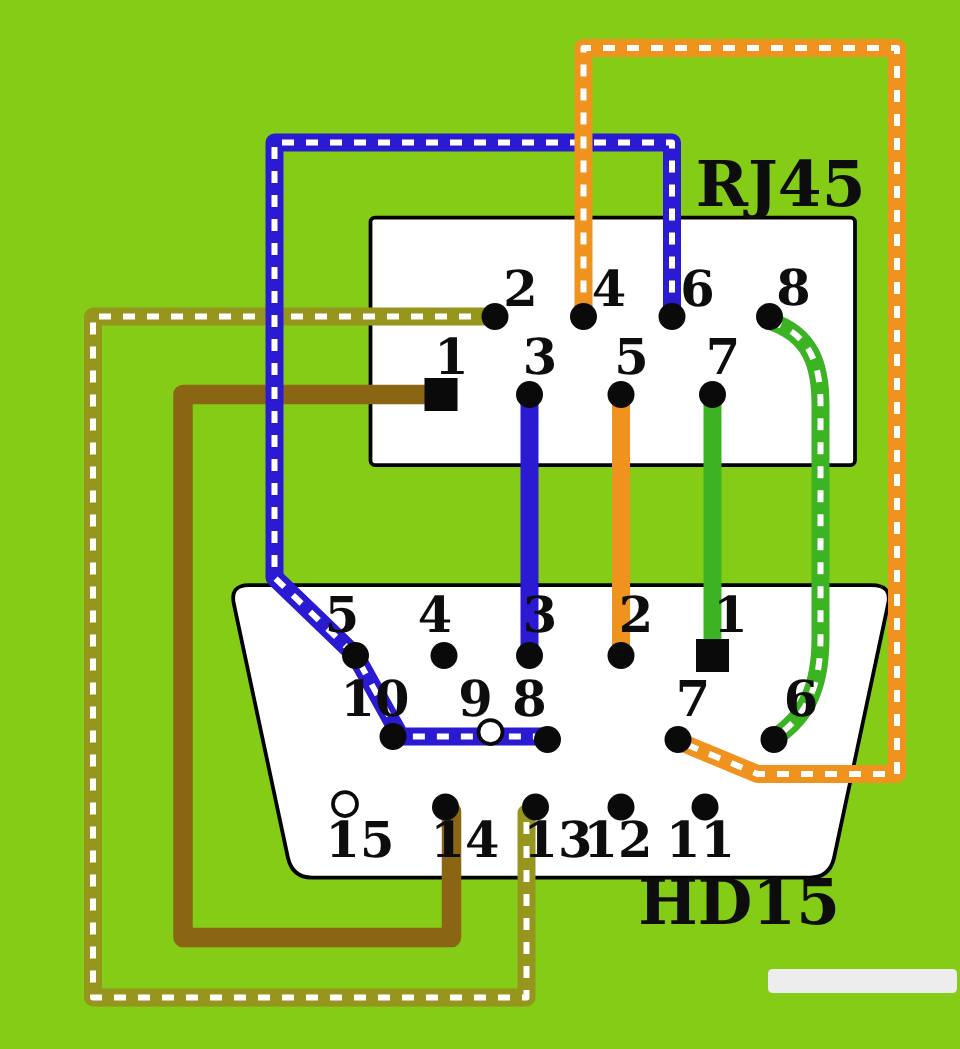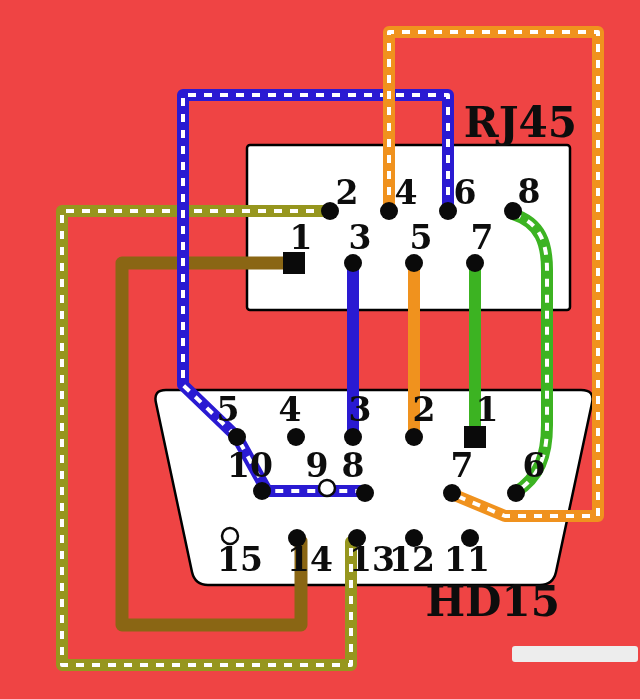--- a/index.html
+++ b/index.html
@@ -1,20 +1,20 @@
 <!DOCTYPE html>
 <html><head>
 <meta charset="utf-8">
 <style>
   html, body { margin: 0; padding: 0; background: #ffffff; }
   .stage {
     position: relative;
     width: 640px;
     height: 699px;
-    background: #ef4444;
+    background: #84cc16;
     overflow: hidden;
     font-family: "DejaVu Serif", serif;
   }
   svg { display: block; }
   .pin-label  { font: 700 33px "DejaVu Serif", serif; fill: #0d0d0d; }
   .conn-title { font: 700 42px "DejaVu Serif", serif; fill: #0d0d0d; }
   .wire       { fill: none; stroke-width: 12; stroke-linejoin: round; stroke-linecap: round; }
   .wire-thick { fill: none; stroke-width: 13; stroke-linejoin: round; stroke-linecap: round; }
   .stripe     { fill: none; stroke-width: 4; stroke-linejoin: round; stroke-linecap: butt; stroke-dasharray: 8 8; }
   .outline    { fill: #ffffff; stroke: #000000; stroke-width: 2.5; }

